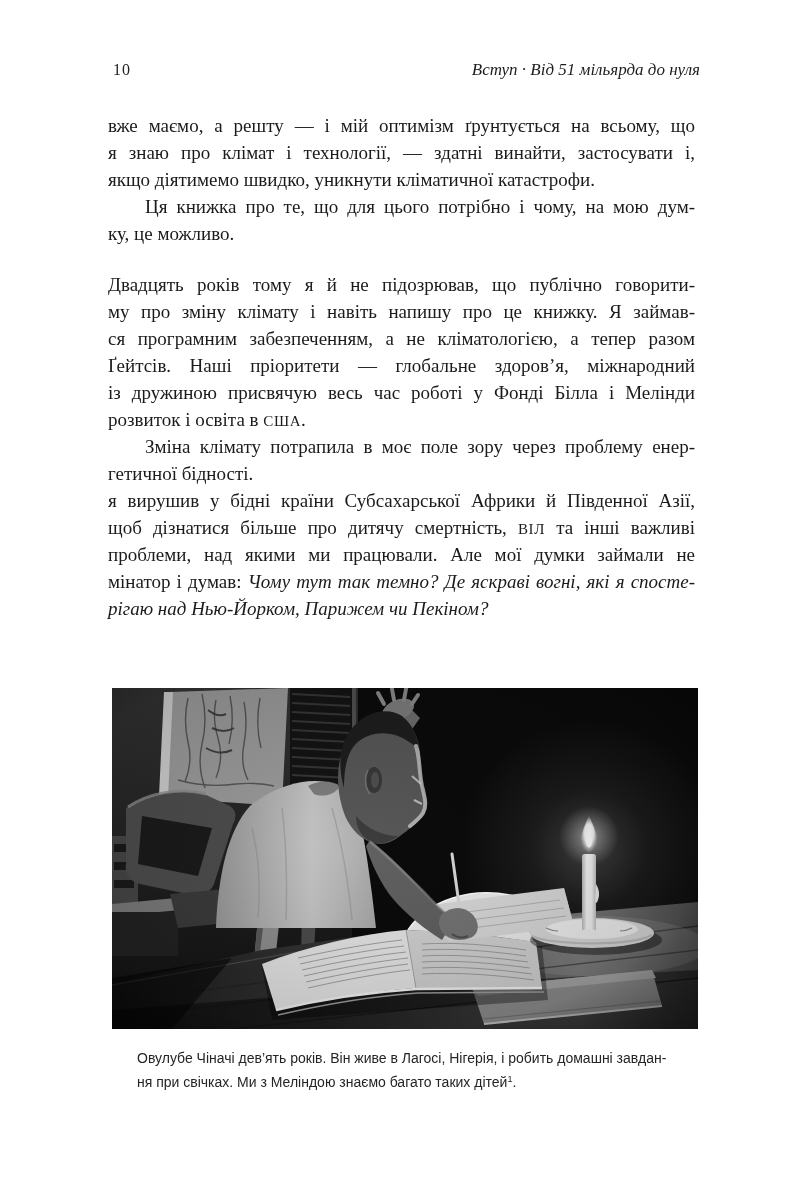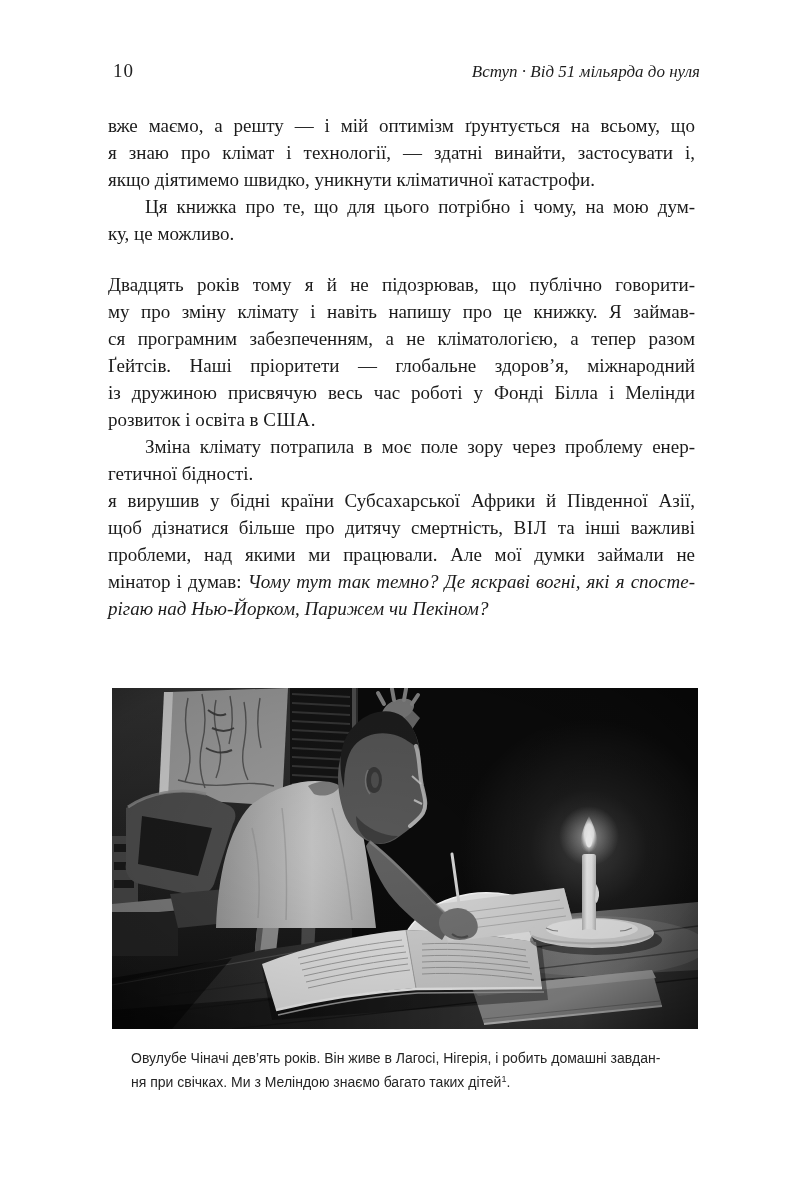--- a/index.html
+++ b/index.html
@@ -5,36 +5,36 @@
   html,body{margin:0;padding:0;}
   body{
     width:810px;height:1200px;background:#ffffff;
     font-family:"Liberation Serif", serif;
     -webkit-font-smoothing:antialiased;
   }
   .page-root{position:relative;width:810px;height:1200px;overflow:hidden;background:#ffffff;color:#1b1b1b;}
 
   
   .pagehead{position:absolute;left:113px;top:60px;width:587px;display:flex;justify-content:space-between;align-items:baseline;}
-  .pagenum{font-size:19px;letter-spacing:1px;color:#222;}
+  .pagenum{font-size:16px;letter-spacing:1px;color:#222;}
   .runhead{font-style:italic;font-size:17px;color:#1d1d1d;margin-left:8px;}
 
   
   .bodytext{position:absolute;left:108px;top:112px;width:587px;font-size:19px;line-height:27px;color:#1b1b1b;}
   .ln{text-align:justify;text-align-last:justify;height:27px;overflow:visible;white-space:nowrap;}
   .ln.last{text-align:left;text-align-last:left;}
   .ln.ind{padding-left:37px;}
-  .sc{font-size:19px;letter-spacing:0.6px;}
+  .sc{font-size:15px;letter-spacing:0.6px;}
   .it{font-style:italic;}
   .section-gap{height:24px;}
 
   
   .photo{position:absolute;left:112px;top:688px;width:586px;height:341px;background:#0d0d0d;}
   .photo svg{display:block;}
-  .caption{position:absolute;left:131px;top:1046px;width:560px;font-family:"Liberation Sans", sans-serif;font-size:14px;line-height:24px;color:#252525;}
+  .caption{position:absolute;left:137px;top:1046px;width:560px;font-family:"Liberation Sans", sans-serif;font-size:14px;line-height:24px;color:#252525;}
   .cap-line{white-space:nowrap;}
   .fn{font-size:9px;vertical-align:5px;line-height:0;}
 </style>
 </head>
 <body>
 
 <div class="page-root">
 
   <header class="pagehead">
     <span class="pagenum">10</span>

